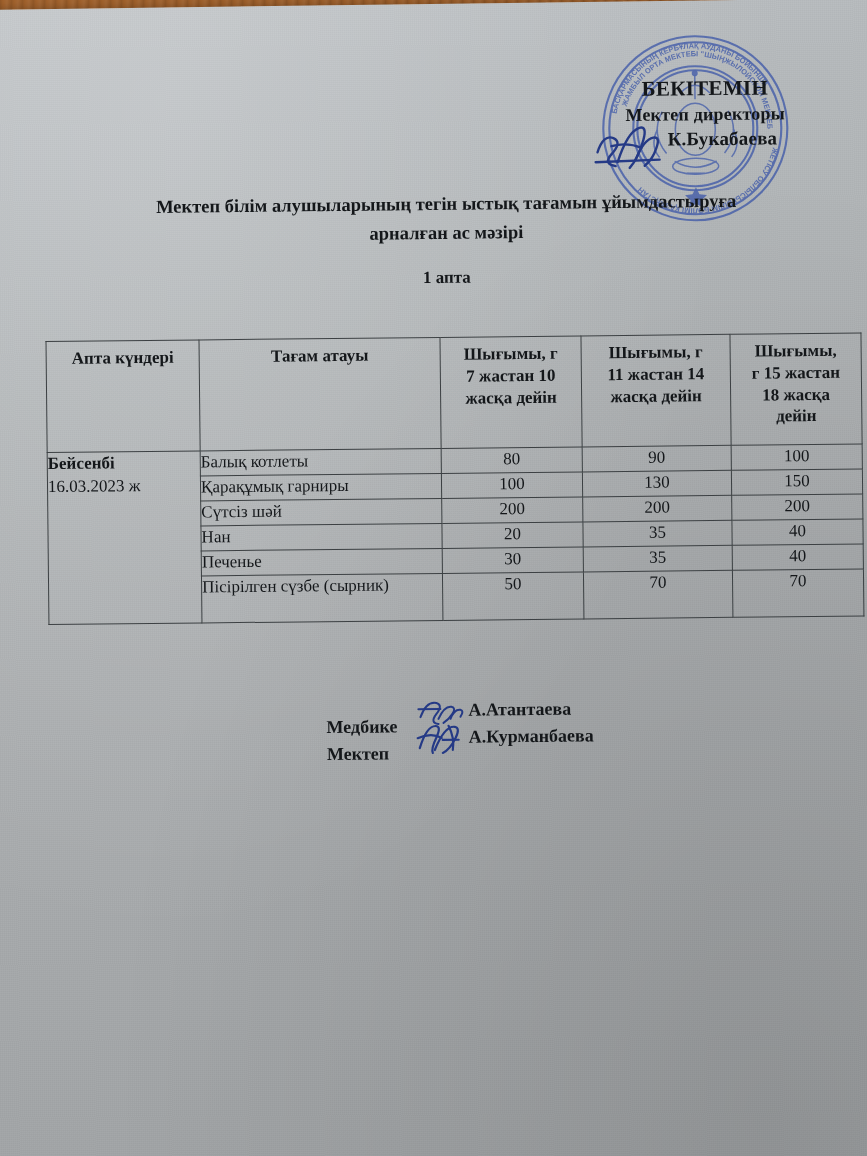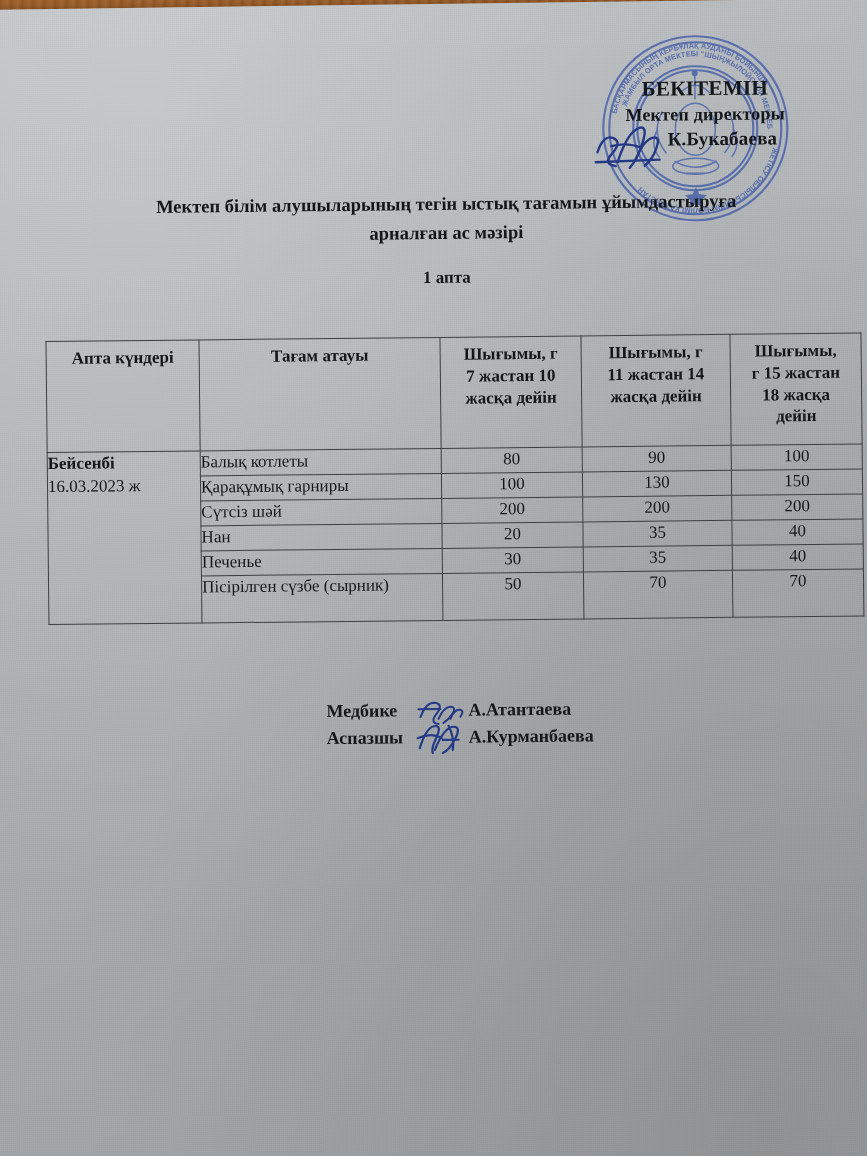--- a/index.html
+++ b/index.html
@@ -212,21 +212,21 @@
   .sigrow {
     position: relative;
     height: 27px;
     font-weight: bold;
     font-size: 18px;
     white-space: nowrap;
   }
   .sigrow .role {
     position: absolute;
     left: 0;
-    top: 0;
+    top: 16px;
   }
   .sigrow .person {
     position: absolute;
     left: 142px;
     top: 0;
   }
   .sigrow .ink {
     position: absolute;
     left: 88px;
     top: -5px;
@@ -379,21 +379,21 @@
           <g fill="none" stroke="#253a86" stroke-width="2" stroke-linecap="round">
             <path d="M6 22 q6 -16 16 -14 q7 2 0 11 q-7 9 2 10"></path>
             <path d="M4 14 h22"></path>
             <path d="M24 24 q6 -13 13 -12 q5 1 1 7 q-4 6 -9 9"></path>
             <path d="M36 24 q4 -10 10 -9 q4 1 0 7"></path>
           </g>
         </svg>
         <span class="person">А.Атантаева</span>
       </div>
       <div class="sigrow">
-        <span class="role">Аспазшы</span>
+        <span class="role">Мектеп</span>
         <svg class="ink" viewBox="0 0 54 32">
           <g fill="none" stroke="#253a86" stroke-width="2.2" stroke-linecap="round">
             <path d="M5 26 q7 -22 16 -22 q6 0 1 11 q-6 12 -4 16"></path>
             <path d="M3 16 q14 -6 24 0"></path>
             <path d="M20 28 q10 -24 20 -23 q6 1 1 11 q-6 12 -13 15"></path>
             <path d="M34 4 q6 12 4 24"></path>
             <path d="M28 18 h16"></path>
           </g>
         </svg>
         <span class="person">А.Курманбаева</span>

